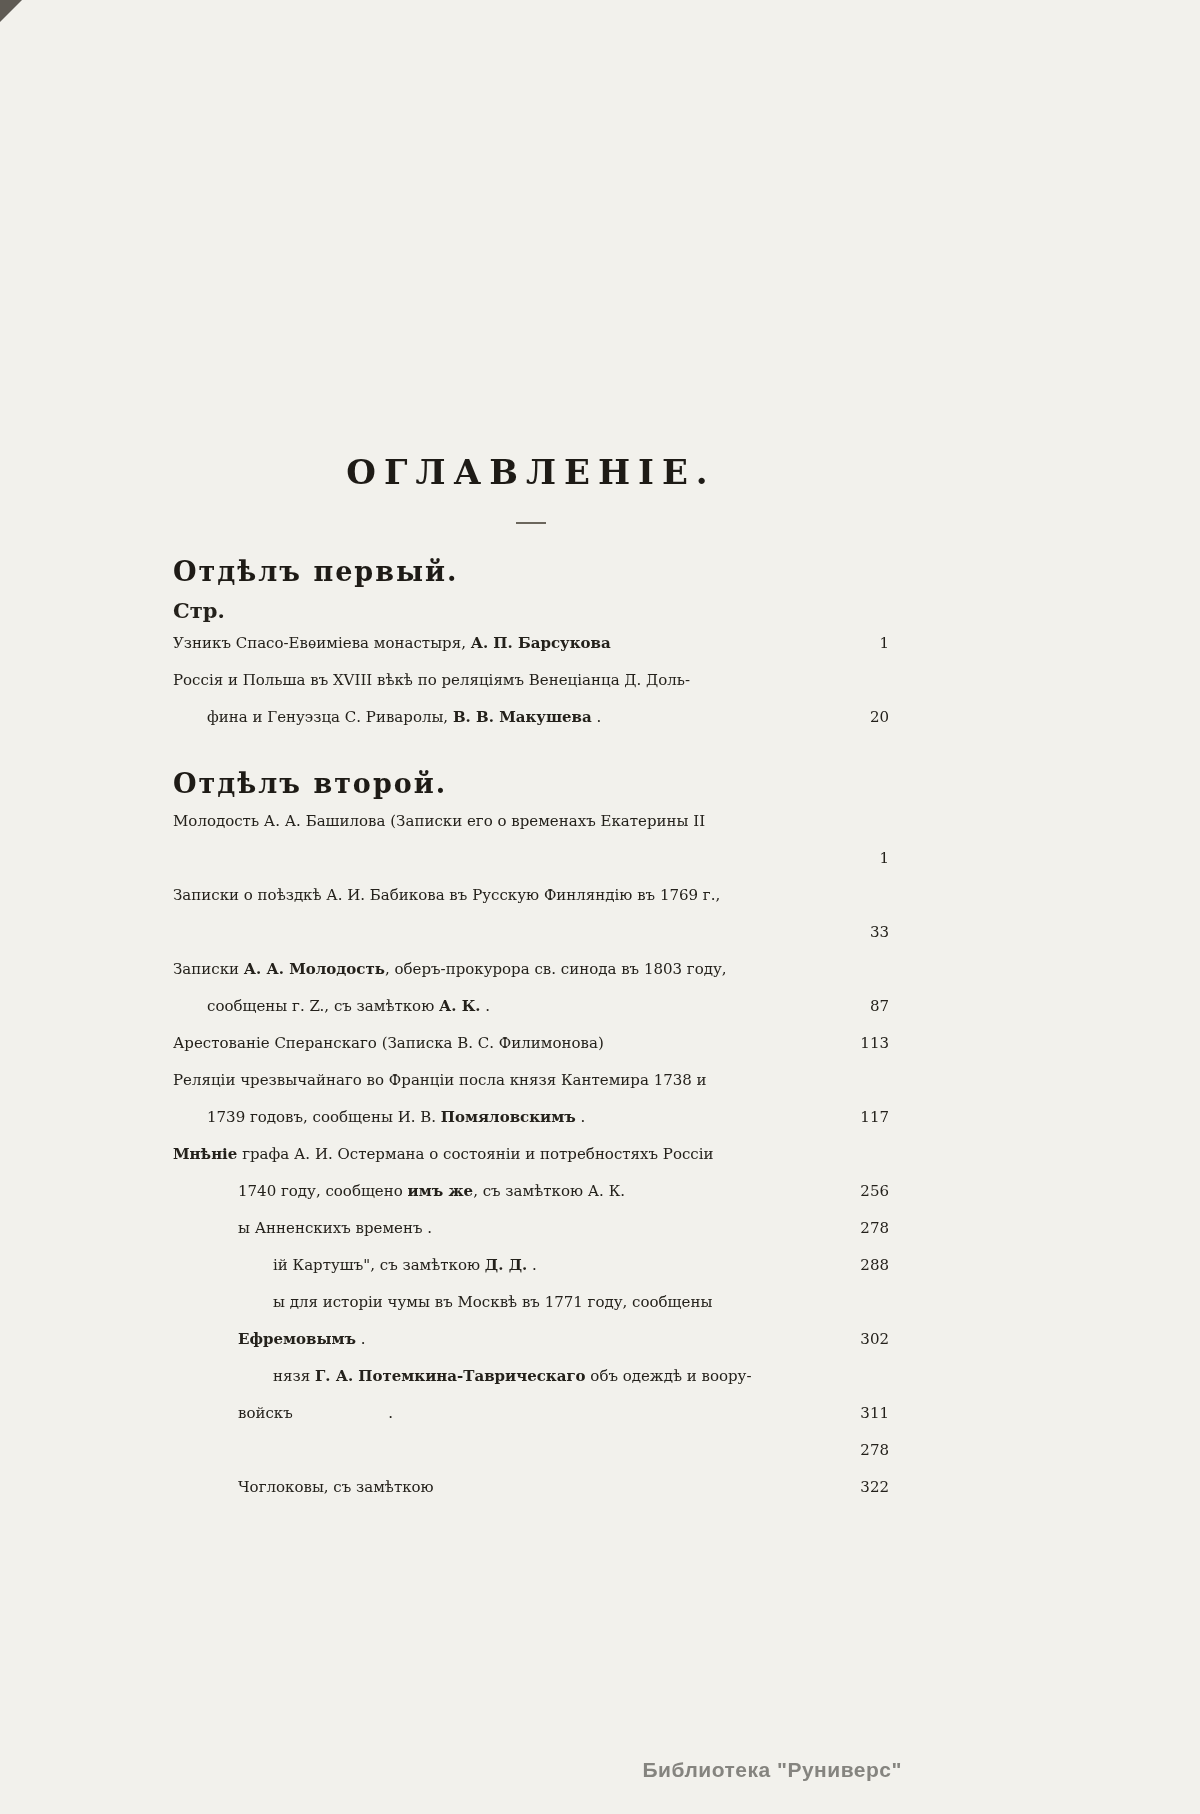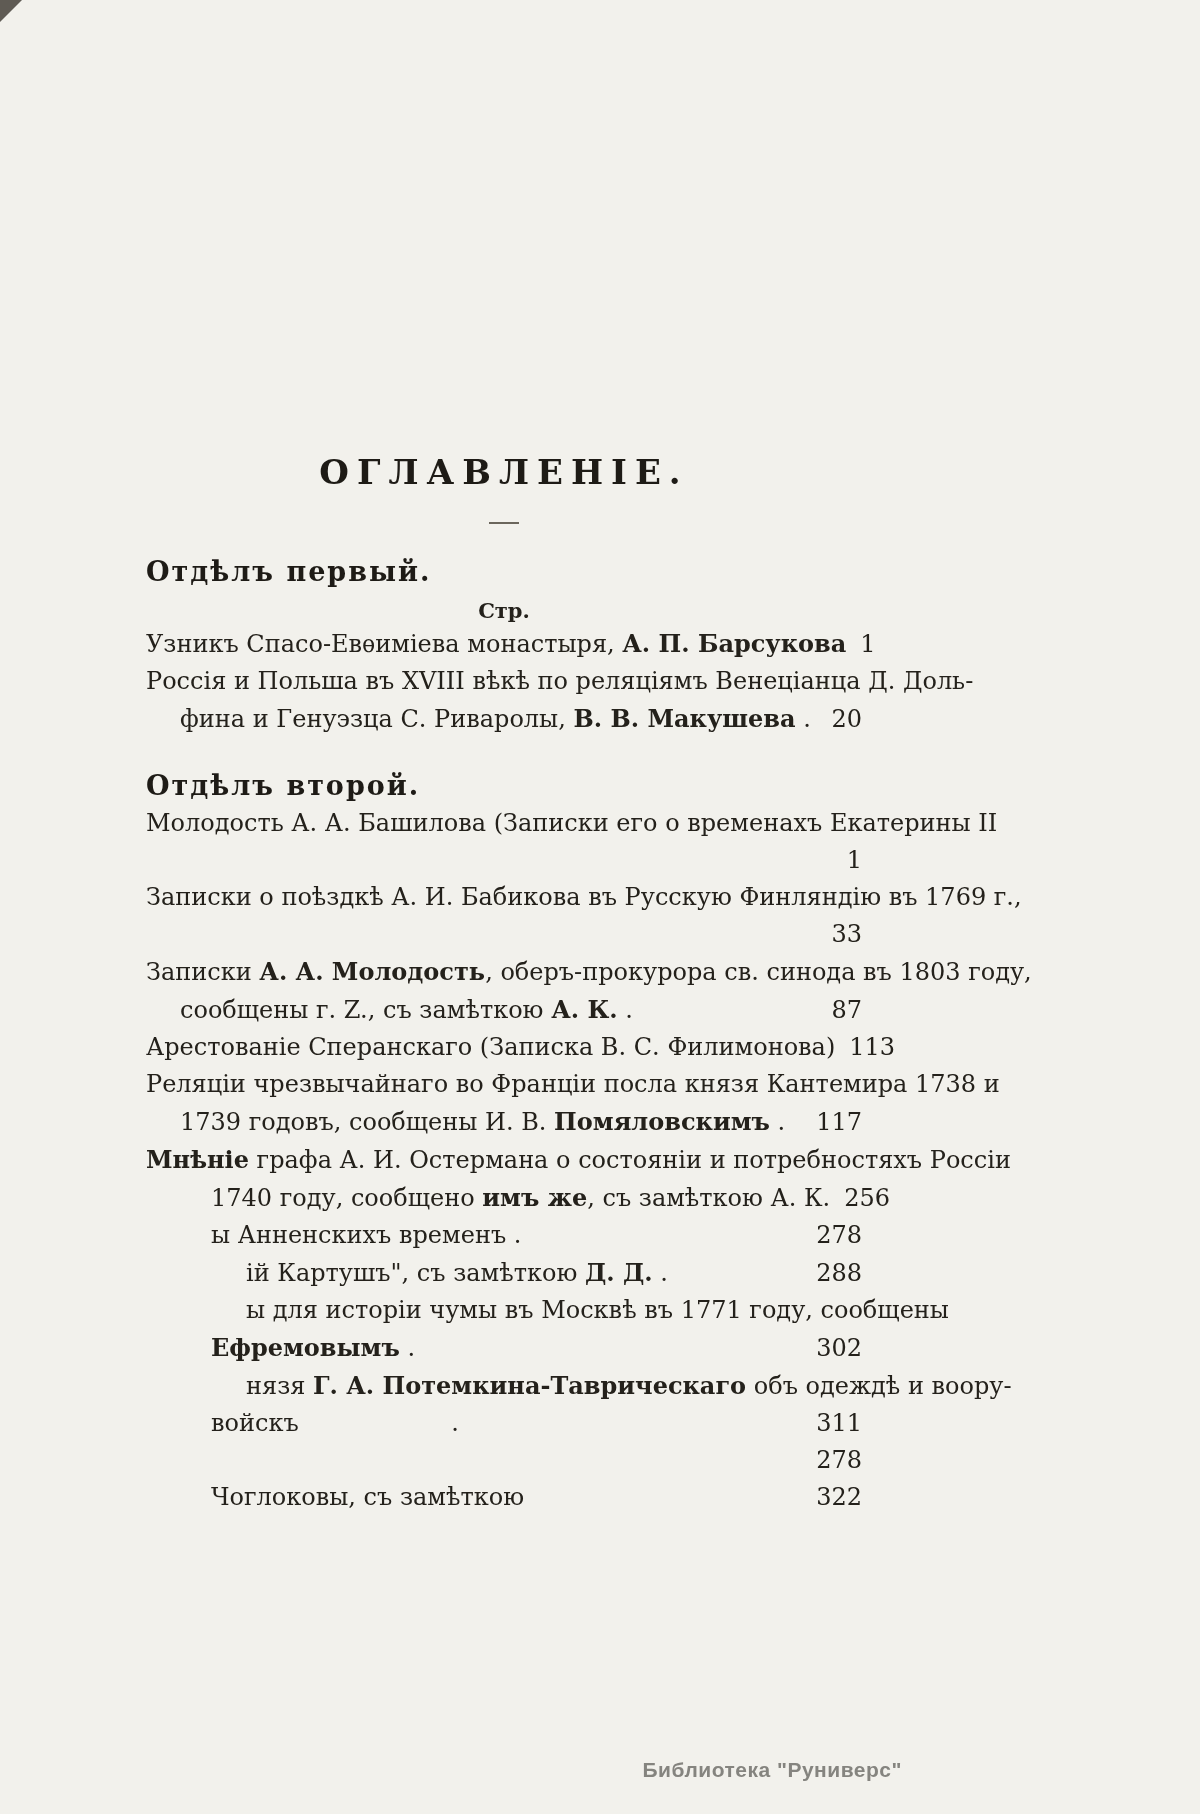--- a/index.html
+++ b/index.html
@@ -20,21 +20,21 @@
     top: 0;
     left: 0;
     width: 0;
     height: 0;
     border-top: 22px solid #45413a;
     border-right: 22px solid transparent;
     opacity: .85;
   }
   .page {
     position: absolute;
-    left: 146px;
+    left: 173px;
     top: 0;
     width: 716px;
   }
   .title {
     margin: 452px 0 0 0;
     text-align: center;
     font-size: 34px;
     font-weight: 700;
     letter-spacing: 8px;
     color: #1e1b16;
@@ -47,36 +47,36 @@
   }
   .section-heading {
     text-align: left;
     font-size: 27px;
     font-weight: 700;
     letter-spacing: 2px;
     margin: 32px 0 0 0;
     color: #1e1b16;
   }
   .page-col-label {
-    text-align: center;
+    text-align: left;
     font-size: 21px;
     font-weight: 700;
     margin-top: 12px;
     line-height: 24px;
   }
   .entry-list {
     margin-top: 4px;
   }
   .entry-list.first {
     margin-top: 2px;
   }
   .entry-line {
     display: flex;
     align-items: flex-end;
-    font-size: 24px;
+    font-size: 15px;
     line-height: 37px;
     white-space: nowrap;
   }
   .line-text { display: inline-block; }
   .indent-0 .line-text { margin-left: 0; }
   .indent-1 .line-text { margin-left: 34px; }
   .indent-2 .line-text { margin-left: 65px; }
   .indent-3 .line-text { margin-left: 100px; }
   .page-num {
     margin-left: auto;

